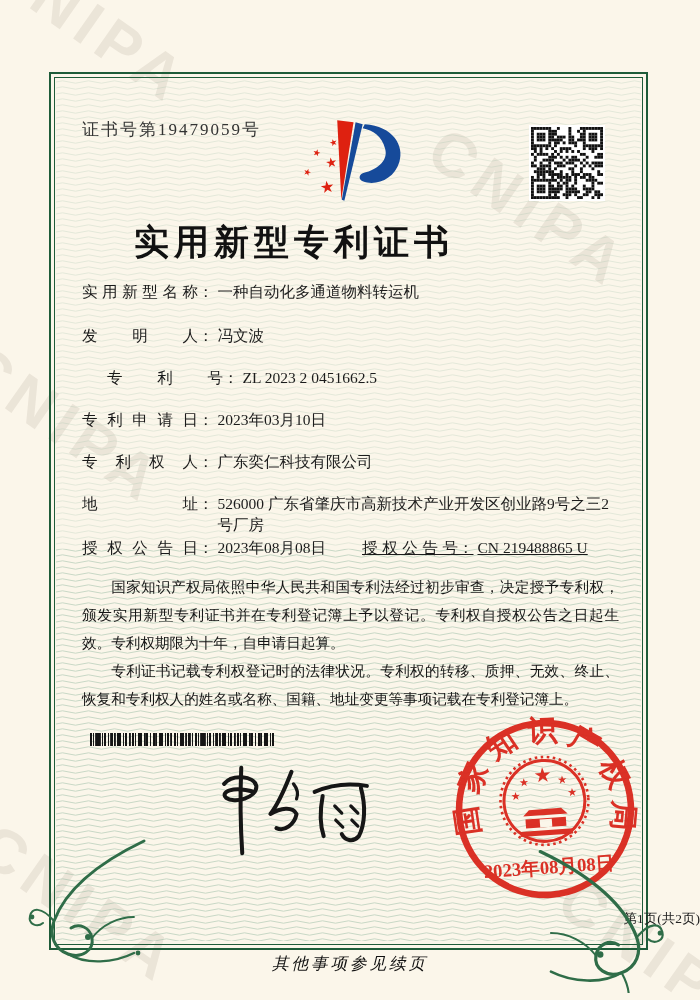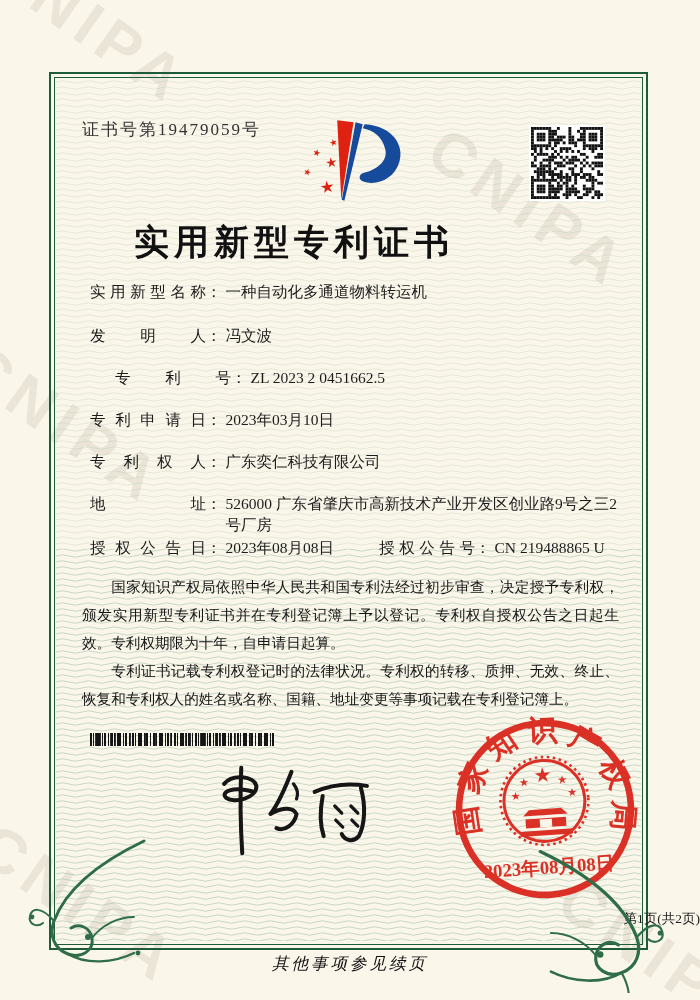--- a/index.html
+++ b/index.html
@@ -12,27 +12,27 @@
          border:2px solid #1e5c39;z-index:2;}
   .panel .inner-line{position:absolute;inset:3px;border:1.6px solid #1e5c39;pointer-events:none;}
   .waves{position:absolute;inset:5px;z-index:0;}
   .content{position:absolute;inset:0;z-index:3;}
   .cert-no{position:absolute;left:82px;top:118px;font-size:17px;letter-spacing:2px;color:#333;}
   .logo{position:absolute;left:283px;top:108px;width:138px;height:110px;}
   .qr{position:absolute;left:529px;top:125px;width:72px;height:72px;background:#fff;padding:2px;}
   .title{position:absolute;left:0;top:219px;width:588px;text-align:center;
          font-size:35px;font-weight:700;letter-spacing:5px;color:#111;}
   .fields{position:absolute;left:82px;top:281px;width:540px;font-size:15.5px;}
-  .frow{position:absolute;left:8px;display:flex;align-items:flex-start;line-height:21px;}
+  .frow{position:absolute;left:0;display:flex;align-items:flex-start;line-height:21px;}
   .f-label{display:inline-block;width:116px;text-align:justify;text-align-last:justify;
            white-space:nowrap;color:#1a1a1a;}
   .f-colon{display:inline-block;margin:0 4px 0 0;}
   .f-value{display:inline-block;max-width:400px;}
   .grant-group{display:flex;}
-  .grant-2{margin-left:45px;display:flex;}
+  .grant-2{margin-left:36px;display:flex;text-decoration:underline;}
   .grant-2 .f-label{width:96px;}
   .paras{position:absolute;left:82px;top:573px;width:537px;font-size:14.6px;
          line-height:1.92;text-align:justify;color:#141414;}
   .paras p{margin:0;text-indent:2em;}
   .barcode{position:absolute;left:90px;top:733px;width:185px;height:13px;
     background:
       repeating-linear-gradient(90deg,#151515 0 1px,transparent 1px 3px),
       repeating-linear-gradient(90deg,#151515 0 2px,transparent 2px 7px),
       repeating-linear-gradient(90deg,#333 0 1px,transparent 1px 5px);}
   .director{position:absolute;left:88px;top:787px;

